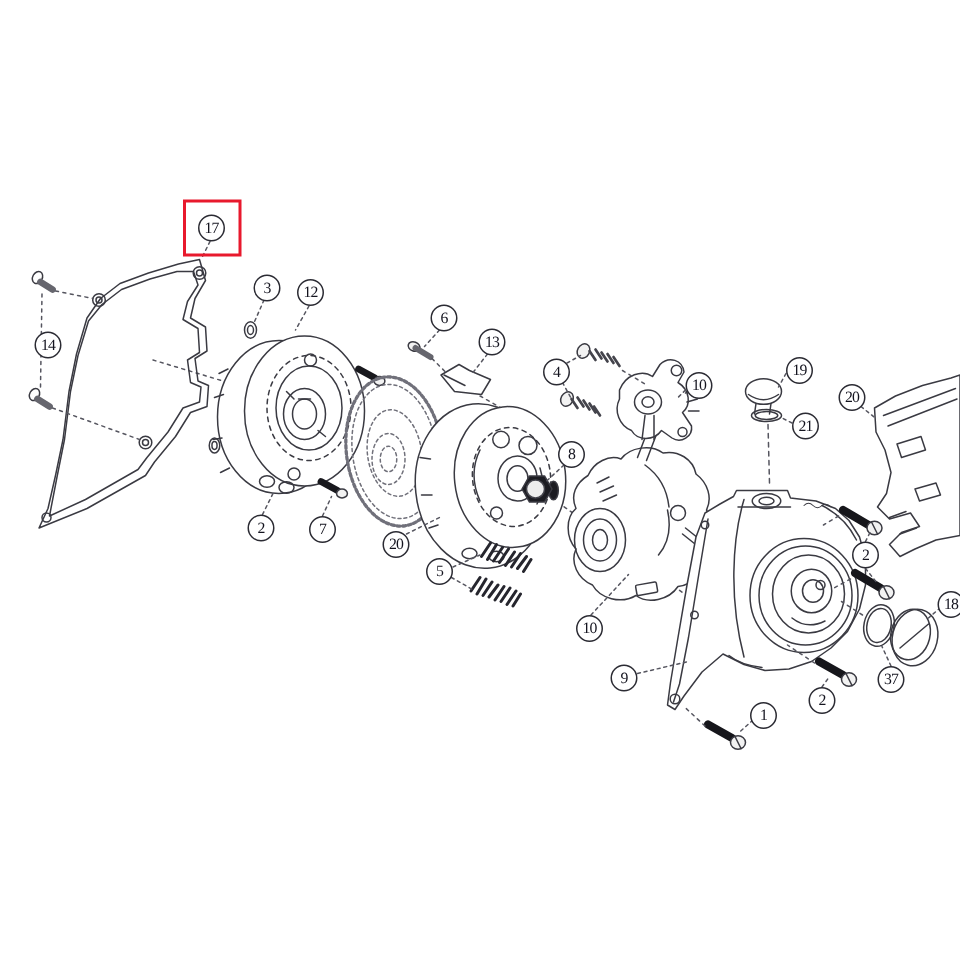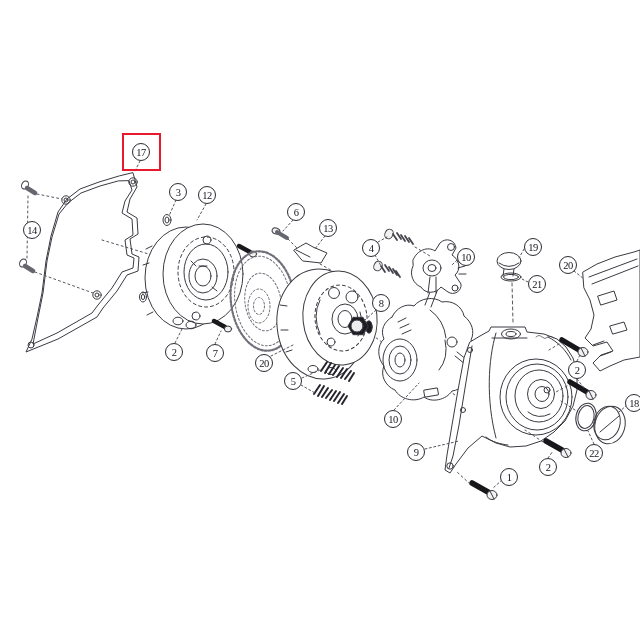--- a/index.html
+++ b/index.html
@@ -302,21 +302,21 @@
 <div class="callout" style="left:625px;top:394px">
       <span>18</span>
     </div>
 <div class="callout" style="left:384px;top:410px">
       <span>10</span>
     </div>
 <div class="callout" style="left:407px;top:443px">
       <span>9</span>
     </div>
 <div class="callout" style="left:585px;top:444px">
-      <span>22</span>
+      <span>37</span>
     </div>
 <div class="callout" style="left:539px;top:458px">
       <span>2</span>
     </div>
 <div class="callout" style="left:500px;top:468px">
       <span>1</span>
     </div>
 
 </div>
 

